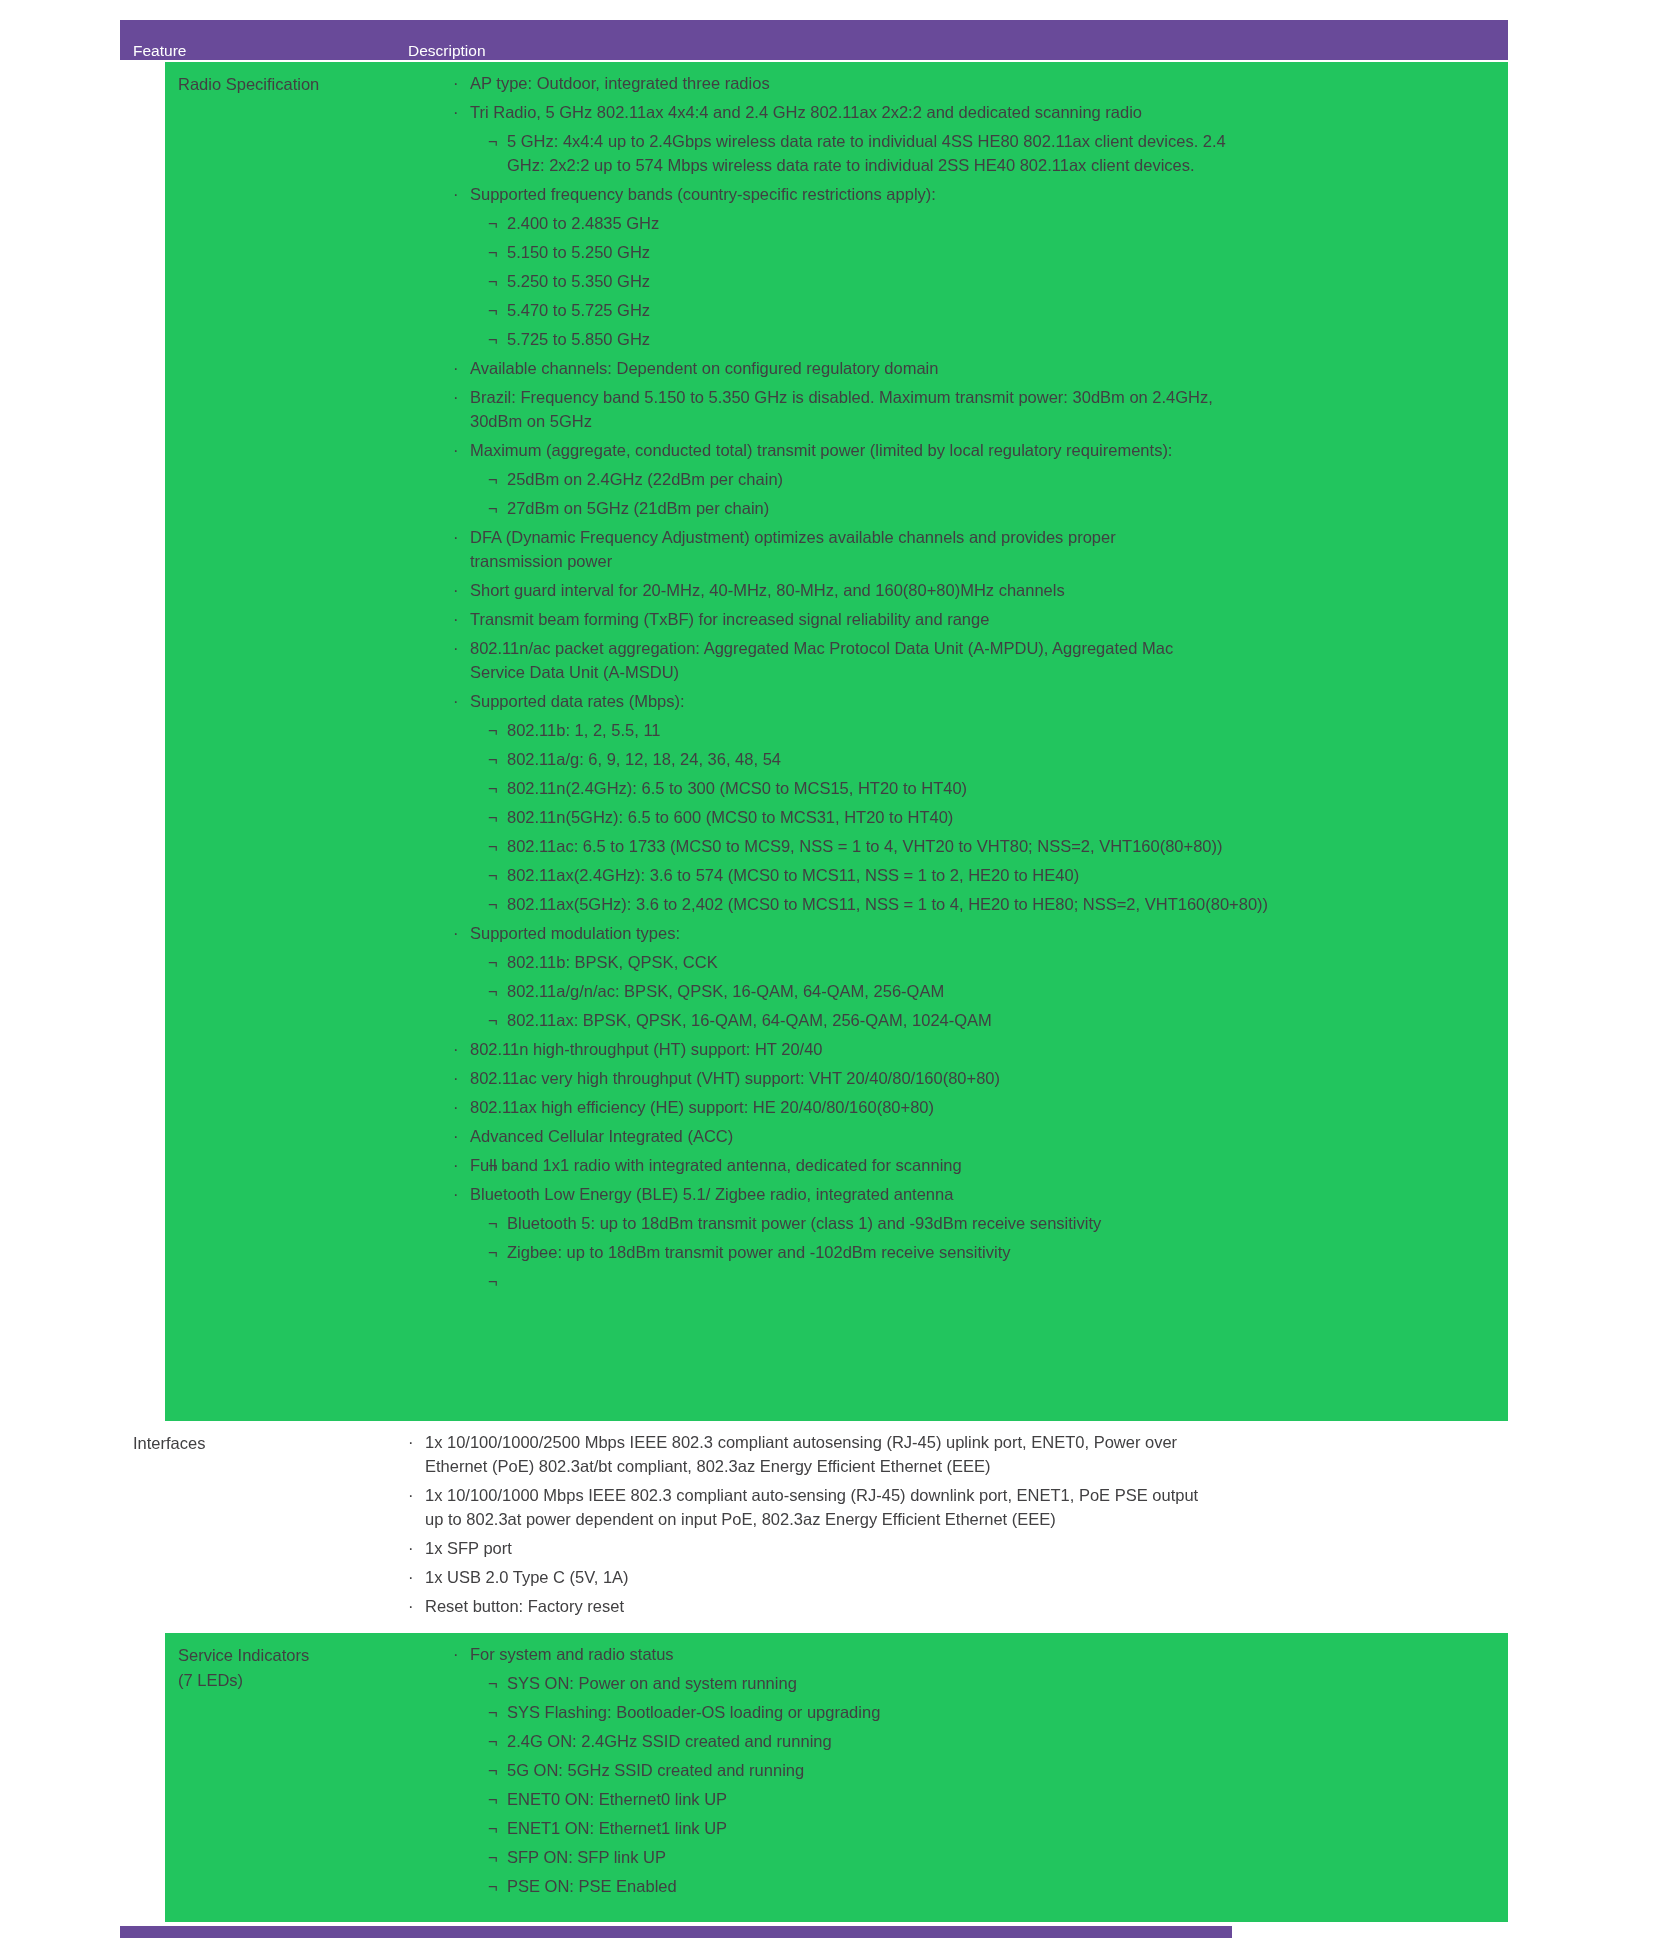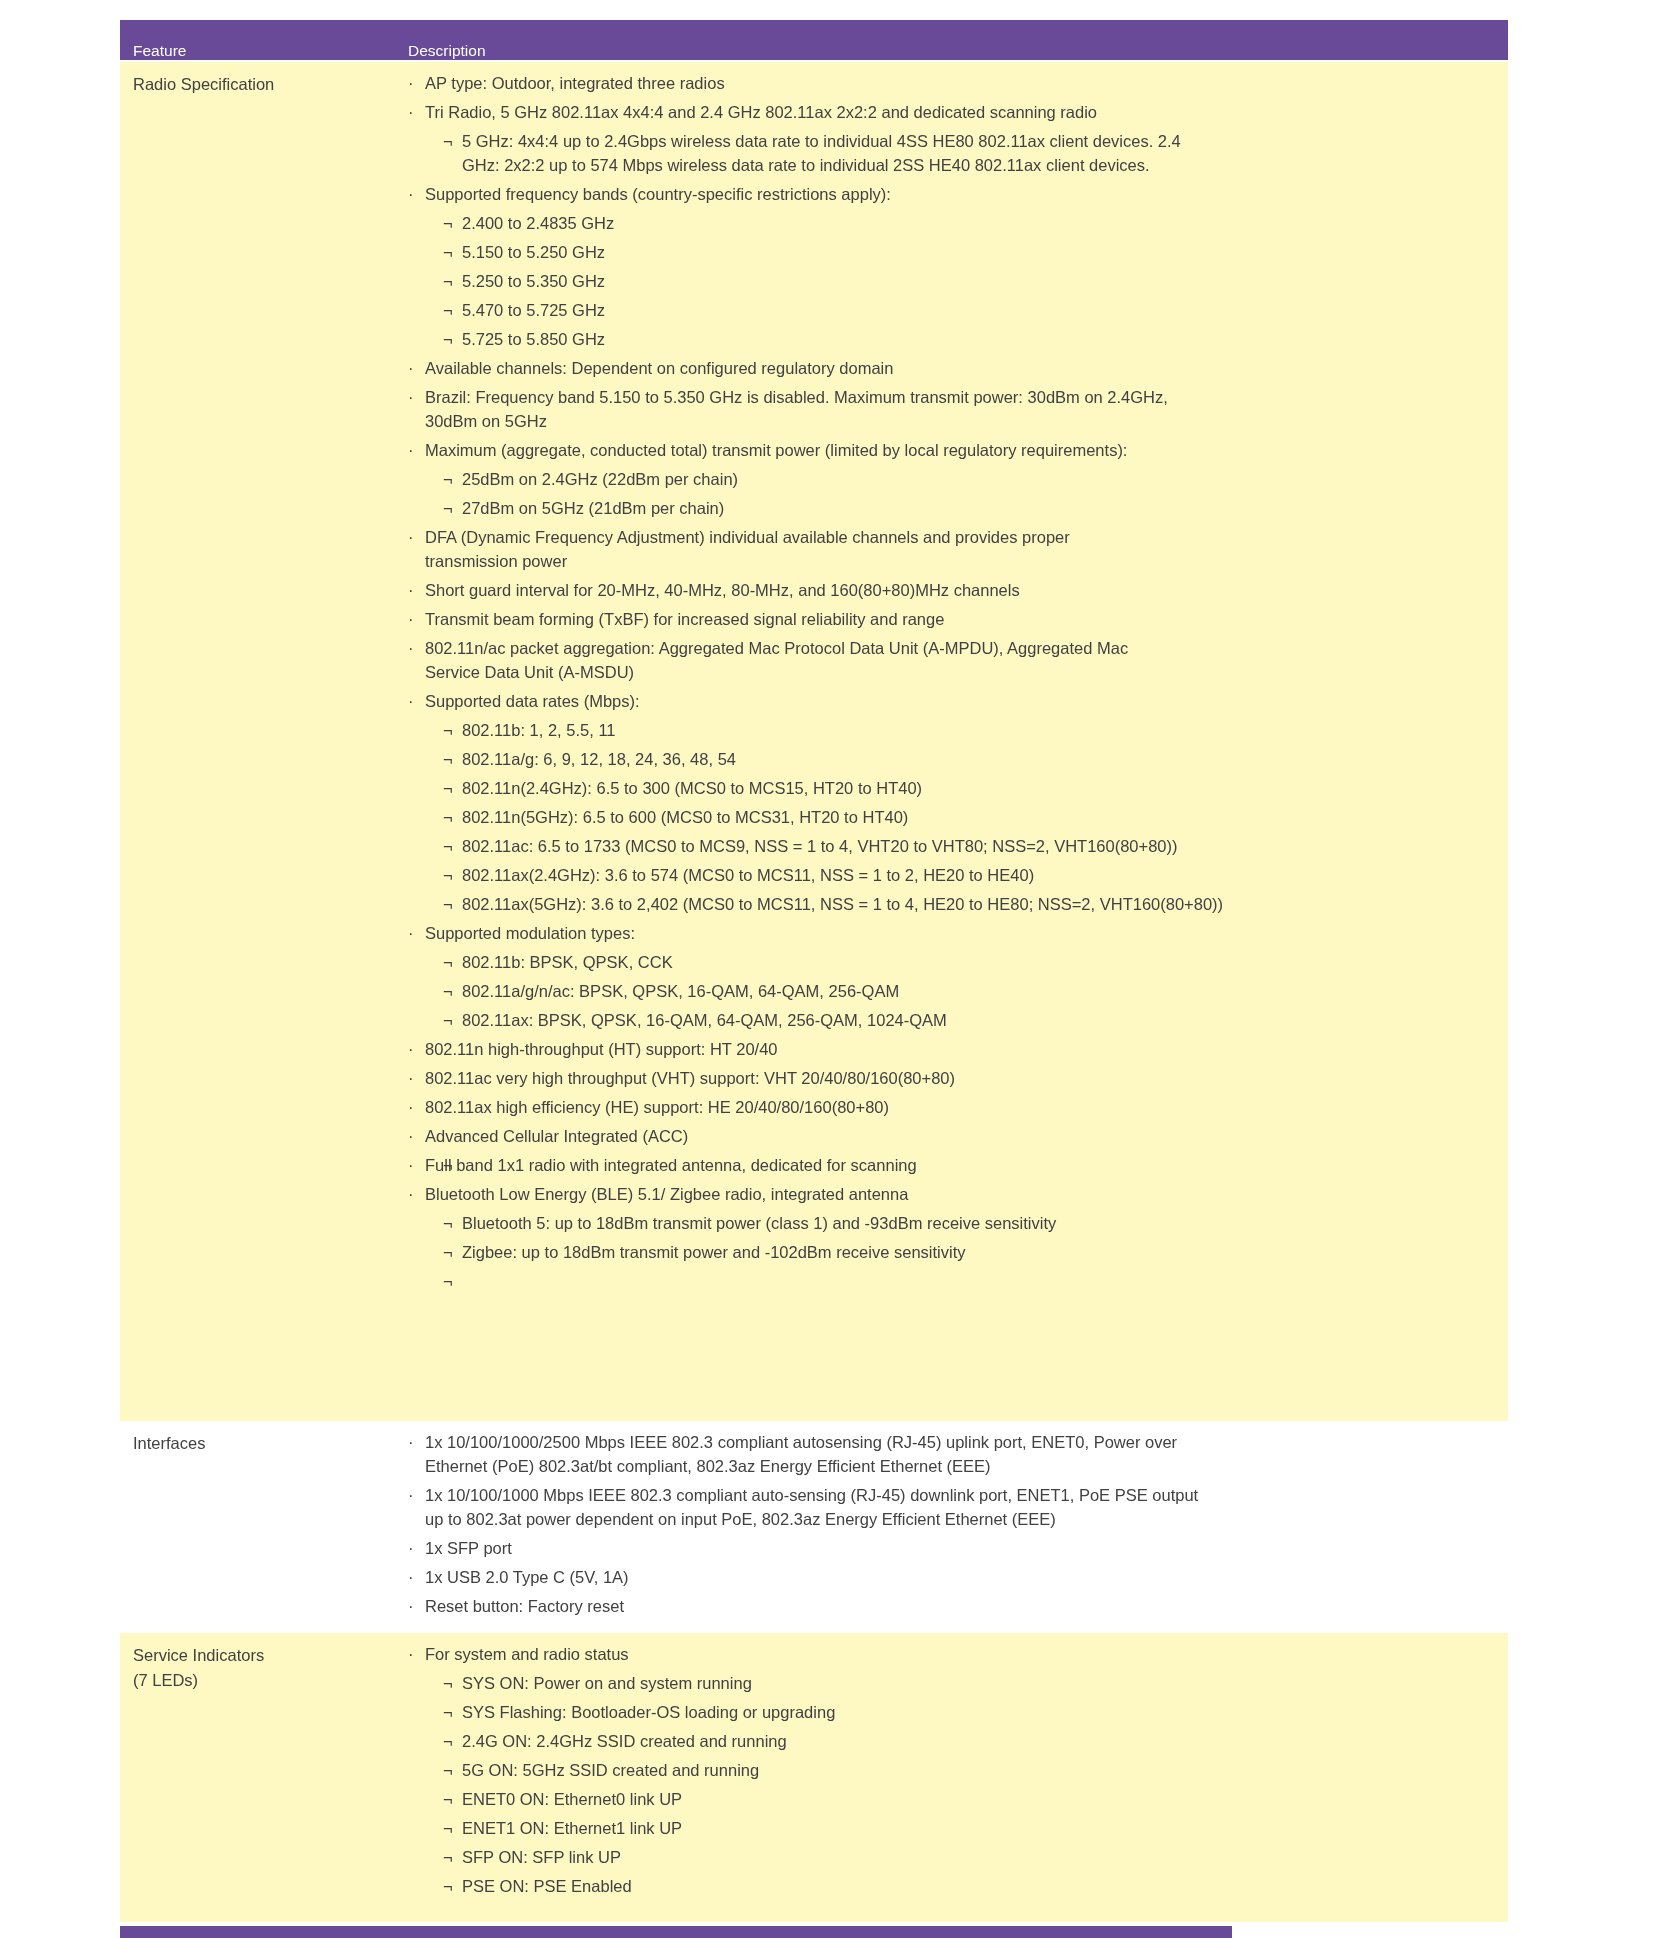--- a/index.html
+++ b/index.html
@@ -20,21 +20,21 @@
     height:40px;
     background:#694a99;
     color:#ffffff;
     font-size:15.5px;
     align-items:flex-end;
     margin-bottom:2px;
   }
   .th-feature { width:288px; padding-left:13px; }
   .th-description { flex:1; }
   .row { display:flex; }
-  .row.shaded { background:#fef9c3; }
+  .row.shaded { background:#22c55e;margin-left:45px; }
   .row.plain  { background:#ffffff; }
   .feature-cell {
     width:288px;
     padding:10px 10px 10px 13px;
     font-size:16.5px;
     line-height:25px;
   }
   .desc-cell {
     flex:1;
     padding:9px 18px 10px 0;
@@ -86,21 +86,21 @@
               <li class="item level2"><span class="marker">¬</span><span class="item-text">5.150 to 5.250 GHz</span></li>
               <li class="item level2"><span class="marker">¬</span><span class="item-text">5.250 to 5.350 GHz</span></li>
               <li class="item level2"><span class="marker">¬</span><span class="item-text">5.470 to 5.725 GHz</span></li>
               <li class="item level2"><span class="marker">¬</span><span class="item-text">5.725 to 5.850 GHz</span></li>
               <li class="item level1"><span class="marker">·</span><span class="item-text">Available channels: Dependent on configured regulatory domain</span></li>
               <li class="item level1"><span class="marker">·</span><span class="item-text">Brazil: Frequency band 5.150 to 5.350 GHz is disabled. Maximum transmit power: 30dBm on 2.4GHz,
 30dBm on 5GHz</span></li>
               <li class="item level1"><span class="marker">·</span><span class="item-text">Maximum (aggregate, conducted total) transmit power (limited by local regulatory requirements):</span></li>
               <li class="item level2"><span class="marker">¬</span><span class="item-text">25dBm on 2.4GHz (22dBm per chain)</span></li>
               <li class="item level2"><span class="marker">¬</span><span class="item-text">27dBm on 5GHz (21dBm per chain)</span></li>
-              <li class="item level1"><span class="marker">·</span><span class="item-text">DFA (Dynamic Frequency Adjustment) individual available channels and provides proper
+              <li class="item level1"><span class="marker">·</span><span class="item-text">DFA (Dynamic Frequency Adjustment) optimizes available channels and provides proper
 transmission power</span></li>
               <li class="item level1"><span class="marker">·</span><span class="item-text">Short guard interval for 20-MHz, 40-MHz, 80-MHz, and 160(80+80)MHz channels</span></li>
               <li class="item level1"><span class="marker">·</span><span class="item-text">Transmit beam forming (TxBF) for increased signal reliability and range</span></li>
               <li class="item level1"><span class="marker">·</span><span class="item-text">802.11n/ac packet aggregation: Aggregated Mac Protocol Data Unit (A-MPDU), Aggregated Mac
 Service Data Unit (A-MSDU)</span></li>
               <li class="item level1"><span class="marker">·</span><span class="item-text">Supported data rates (Mbps):</span></li>
               <li class="item level2"><span class="marker">¬</span><span class="item-text">802.11b: 1, 2, 5.5, 11</span></li>
               <li class="item level2"><span class="marker">¬</span><span class="item-text">802.11a/g: 6, 9, 12, 18, 24, 36, 48, 54</span></li>
               <li class="item level2"><span class="marker">¬</span><span class="item-text">802.11n(2.4GHz): 6.5 to 300 (MCS0 to MCS15, HT20 to HT40)</span></li>
               <li class="item level2"><span class="marker">¬</span><span class="item-text">802.11n(5GHz): 6.5 to 600 (MCS0 to MCS31, HT20 to HT40)</span></li>

